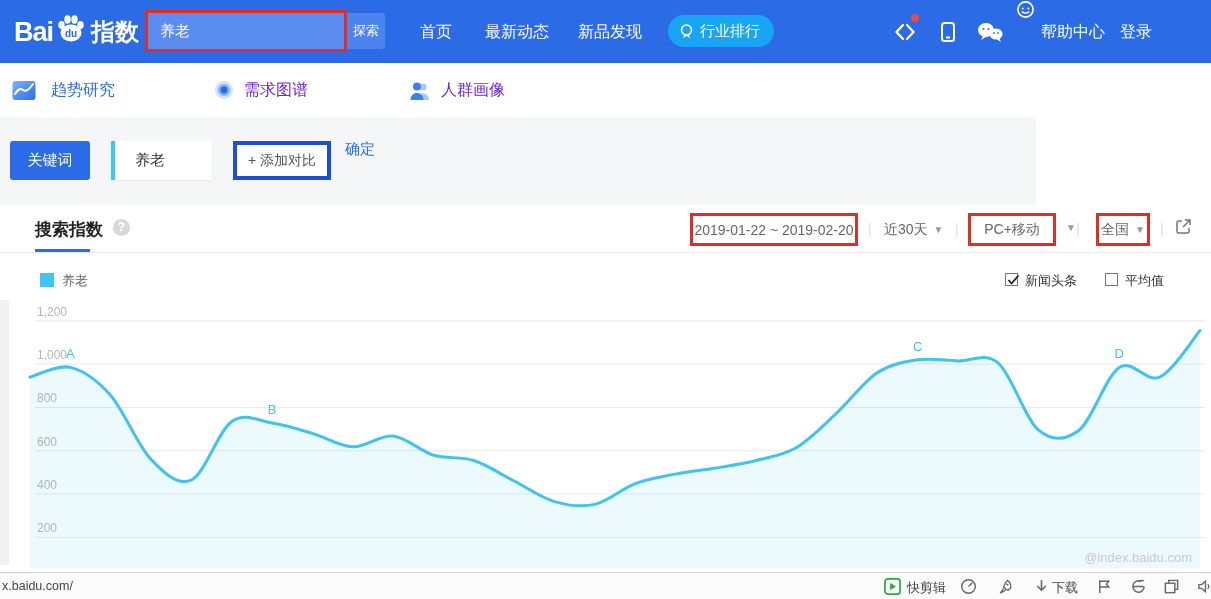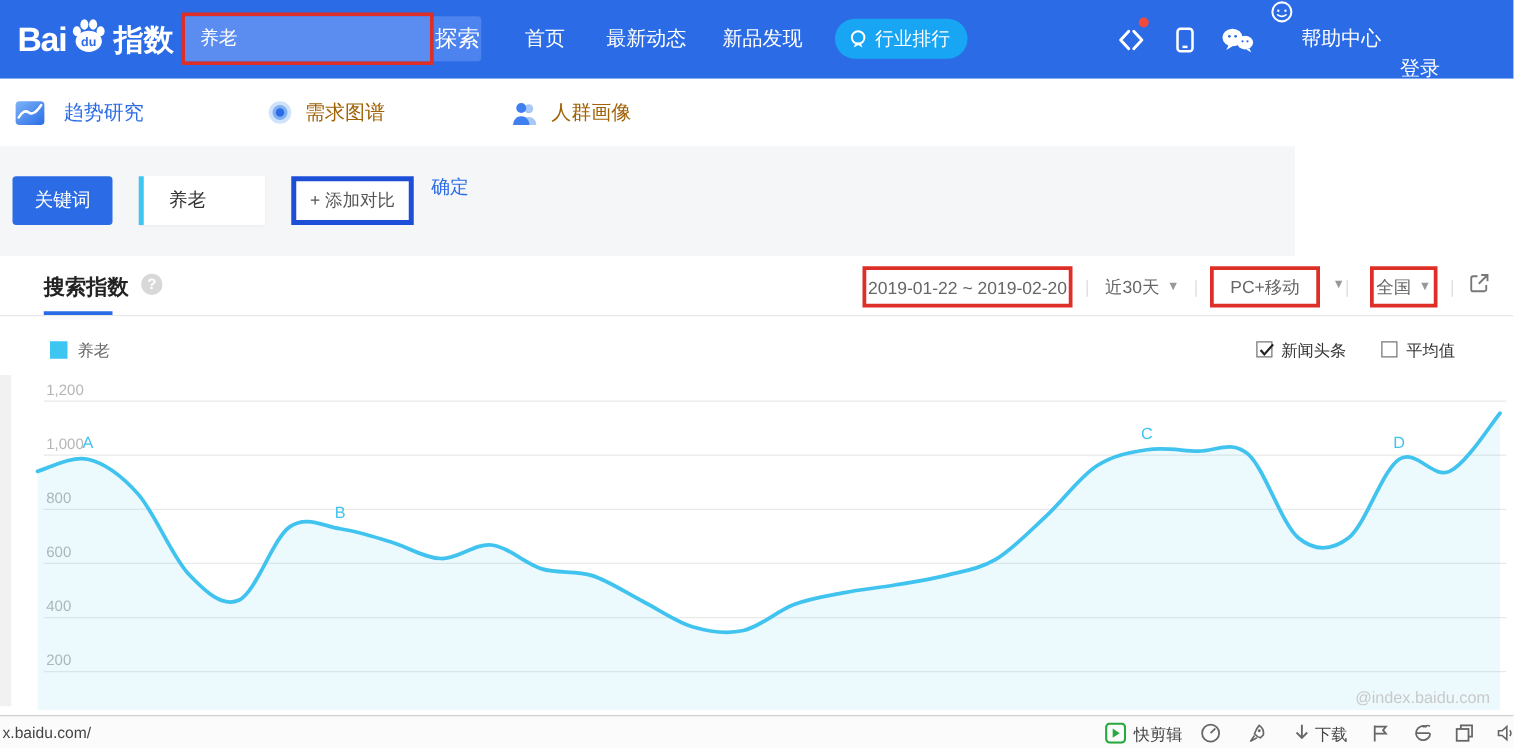--- a/index.html
+++ b/index.html
@@ -6,29 +6,29 @@
   .stage{position:relative;width:1211px;height:599px;overflow:hidden;
          font-family:"Liberation Sans",sans-serif;background:#fff;}
   
   .hdr{position:absolute;left:0;top:0;width:1211px;height:63px;background:#2b6ce6;}
   .logo{position:absolute;left:14px;top:12px;height:40px;display:flex;align-items:center;cursor:pointer;}
   .logo-bai{color:#fff;font-size:27px;font-weight:bold;letter-spacing:-1px;}
   .paw{width:34px;height:34px;margin:-6px 1px 0 1px;}
   .logo-cn{color:#fff;font-size:24px;font-weight:bold;margin-left:2px;font-family:Liberation Mono, monospace;}
   .search-annot{position:absolute;left:145px;top:10px;width:202px;height:42px;border:3px solid #dd2f27;box-sizing:border-box;}
   .search-input{width:100%;height:100%;background:#5b8cf0;color:#fff;font-size:15px;line-height:36px;padding-left:12px;box-sizing:border-box;}
-  .explore-btn{position:absolute;left:347px;top:13px;width:38px;height:36px;background:#4c83ee;color:#fff;font-size:18px;display:flex;align-items:center;justify-content:center;border-radius:0 3px 3px 0;cursor:pointer;}
+  .explore-btn{position:absolute;left:347px;top:13px;width:38px;height:36px;background:#4c83ee;color:#fff;font-size:13px;display:flex;align-items:center;justify-content:center;border-radius:0 3px 3px 0;cursor:pointer;}
   .nav-item{position:absolute;top:0;height:63px;line-height:63px;color:#fff;font-size:16px;cursor:pointer;}
   .pill{position:absolute;left:668px;top:15px;height:32px;padding:0 14px 0 10px;border-radius:16px;background:#18a5f3;color:#fff;font-size:15px;display:flex;align-items:center;gap:5px;cursor:pointer;}
   .hdr-ico{position:absolute;top:20px;width:24px;height:24px;cursor:pointer;}
   .red-dot{position:absolute;left:911px;top:14px;width:8px;height:8px;border-radius:50%;background:#f04a3c;}
   .hdr-link{position:absolute;top:0;height:63px;line-height:63px;color:#fff;font-size:16px;cursor:pointer;display:flex;gap:6px;}
   
   .subnav{position:absolute;left:0;top:63px;width:1211px;height:54px;background:#fff;}
-  .tab{position:absolute;top:0;height:54px;display:flex;align-items:center;gap:9px;font-size:16px;color:#a16207;cursor:pointer;}
+  .tab{position:absolute;top:0;height:54px;display:flex;align-items:center;gap:9px;font-size:16px;color:#6d28d9;cursor:pointer;}
   .tab.active{color:#2b6ce6;gap:15px;}
   
   .filters{position:absolute;left:0;top:117px;width:1017px;height:88px;background:#f5f6f7;padding-left:19px;}
   .kw-btn{position:absolute;left:10px;top:24px;width:80px;height:39px;background:#2b6ce6;color:#fff;font-size:15px;border-radius:3px;display:flex;align-items:center;justify-content:center;cursor:pointer;}
   .kw-chip{position:absolute;left:111px;top:24px;width:101px;height:39px;background:#fff;border-left:4px solid #3ec6f2;box-shadow:0 1px 2px rgba(0,0,0,.06);display:flex;align-items:center;color:#333;font-size:15px;padding-left:20px;box-sizing:border-box;cursor:pointer;}
   .add-cmp{position:absolute;left:233px;top:24px;width:98px;height:39px;background:#fff;border:4px solid #1d4ed8;box-sizing:border-box;color:#555;font-size:14px;display:flex;align-items:center;justify-content:center;cursor:pointer;}
   .confirm{position:absolute;left:345px;top:23px;color:#2b6ce6;font-size:15px;cursor:pointer;}
   
   .panel{position:absolute;left:0;top:205px;width:1211px;height:367px;background:#fff;}
   .panel-hd{position:absolute;left:0;top:0;width:1211px;height:47px;border-bottom:1px solid #e8e8e8;}
@@ -110,21 +110,21 @@
 
     <span class="hdr-link" style="left:1016px;">
       <svg width="19" height="19" viewBox="0 0 20 20">
         <circle cx="10" cy="10" r="8" fill="none" stroke="#fff" stroke-width="1.7"></circle>
         <circle cx="7" cy="9" r="1" fill="#fff"></circle>
           <circle cx="13" cy="9" r="1" fill="#fff"></circle>
         <path d="M6.5 12.5q3.5 2.6 7 0" stroke="#fff" stroke-width="1.4" fill="none" stroke-linecap="round"></path>
       </svg>
       <span>帮助中心</span>
     </span>
-    <span class="hdr-link" style="left:1120px;margin-top:24px;">登录</span>
+    <span class="hdr-link" style="left:1120px;">登录</span>
     <span class="hdr-link" style="left:1163px;margin-top:47px;">注册</span>
   </header>
 
   <nav class="subnav">
     <span class="tab active" style="left:12px;">
       <svg width="24" height="21" viewBox="0 0 24 21">
         <defs>
             <linearGradient id="tg" x1="0" y1="0" x2="1" y2="1">
           <stop offset="0" stop-color="#7db4f7"></stop>
               <stop offset="1" stop-color="#2b6ce6"></stop>

